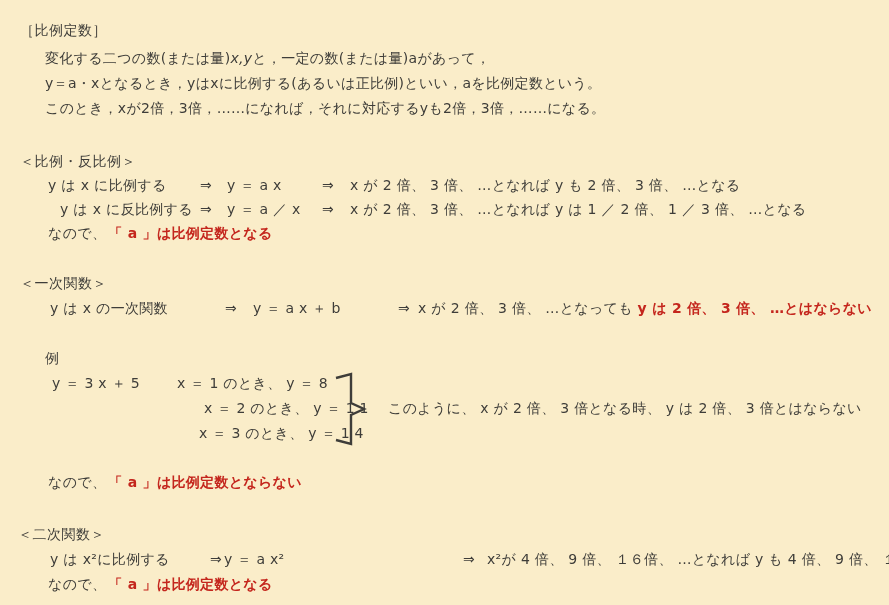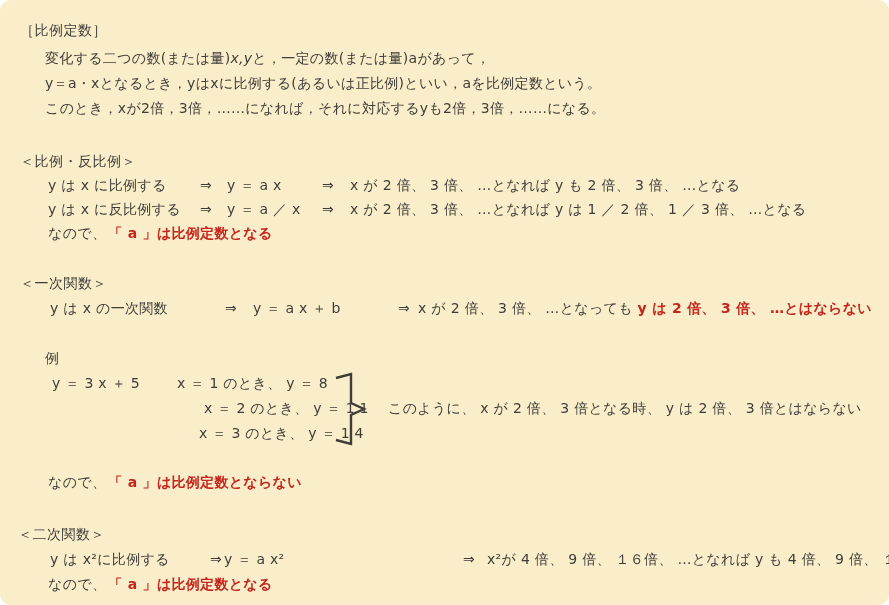--- a/index.html
+++ b/index.html
@@ -11,21 +11,20 @@
   body{background:#fff;}
   .page{
     position:relative;
     width:889px;height:605px;
     background:var(--bg);
     font-family:"DejaVu Sans",sans-serif;
     font-size:14px;
     color:var(--ink);
     overflow:hidden;
     letter-spacing:0.3px;
-    border-radius:11px;
   }
   .line{position:absolute;white-space:nowrap;line-height:17px;}
   .seg{position:absolute;white-space:nowrap;top:0;}
   .row{position:absolute;left:0;width:790px;height:17px;}
   .red{color:var(--red);font-weight:bold;}
   .em{font-style:italic;}
   .heading{letter-spacing:0.5px;}
   .brace{position:absolute;}
 </style>
 </head>
@@ -45,21 +44,21 @@
 
   <div class="row" style="top:177px;">
     <span class="seg" style="left:48px;">y は x に比例する</span>
     <span class="seg" style="left:200px;">⇒</span>
     <span class="seg" style="left:227px;">y ＝ a x</span>
     <span class="seg" style="left:322px;">⇒</span>
     <span class="seg" style="left:350px;">x が 2 倍、 3 倍、 …となれば y も 2 倍、 3 倍、 …となる</span>
   </div>
 
   <div class="row" style="top:201px;">
-    <span class="seg" style="left:48px;">y は x に反比例する</span>
+    <span class="seg" style="left:60px;">y は x に反比例する</span>
     <span class="seg" style="left:200px;">⇒</span>
     <span class="seg" style="left:227px;">y ＝ a ／ x</span>
     <span class="seg" style="left:322px;">⇒</span>
     <span class="seg" style="left:350px;">x が 2 倍、 3 倍、 …となれば y は 1 ／ 2 倍、 1 ／ 3 倍、 …となる</span>
   </div>
 
   <div class="line" style="left:48px;top:225px;"><span>なので、</span><span class="red" style="margin-left:2px;">「 a 」は比例定数となる</span></div>
 
   <div class="line heading" style="left:20px;top:275px;">＜一次関数＞</div>
 

